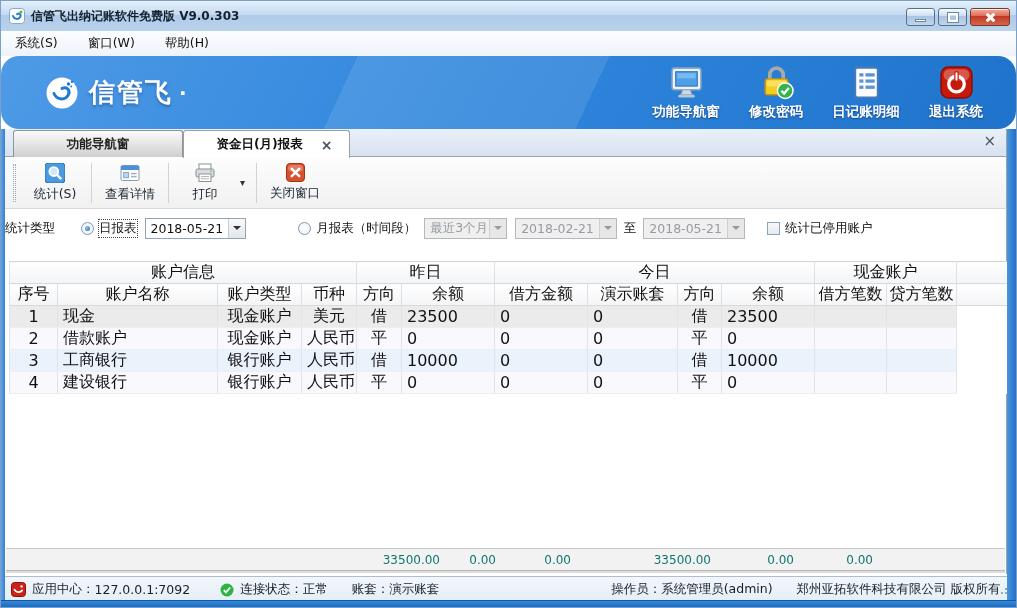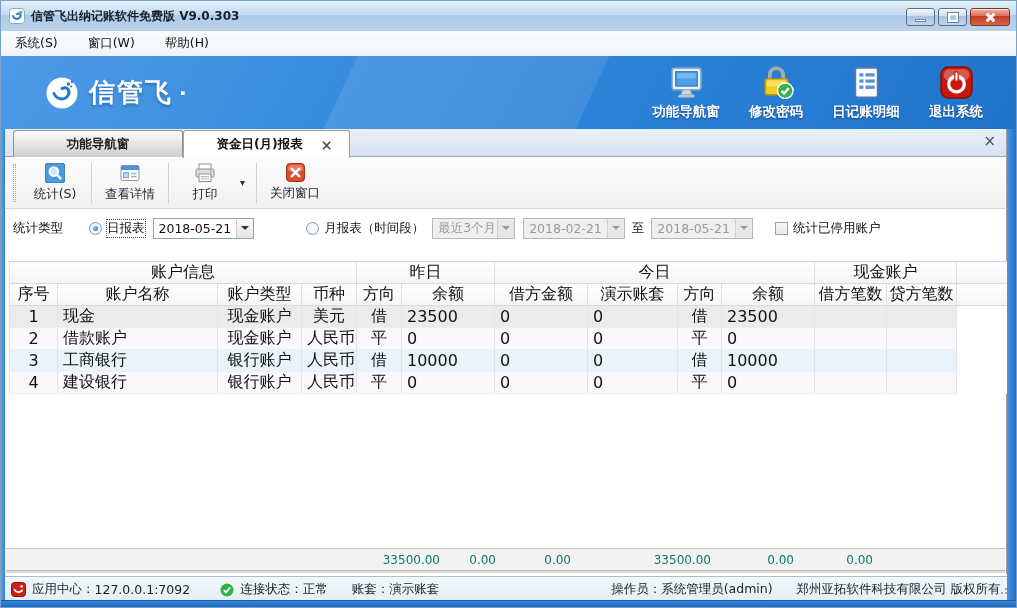--- a/index.html
+++ b/index.html
@@ -30,21 +30,21 @@
 
   
   .menubar { position:absolute; top:30px; height:25px; left:0; right:0;
     background:linear-gradient(#fcfdfe,#eef3f9); display:flex; align-items:center; gap:30px;
     padding-left:14px; font-size:12.5px; }
   .menubar span { cursor:default; }
 
   
   .banner { position:absolute; top:55px; height:73px; left:0; right:0;
     background:linear-gradient(120deg,#4e9ae6 0%,#3187dd 45%,#1f73cb 100%); overflow:hidden;
-    display:flex; align-items:center; }
+    display:flex; align-items:center;border-radius:18px; }
   .banner::before { content:""; position:absolute; inset:0;
     background:linear-gradient(115deg,transparent 34%,rgba(255,255,255,.10) 34%,rgba(255,255,255,.10) 58%,transparent 58%); }
   .brand { display:flex; align-items:center; margin-left:44px; position:relative; }
   .brand svg { width:34px; height:34px; }
   .brand .nm { color:#fff; font-size:26px; font-weight:bold; letter-spacing:2px; margin-left:10px;
     text-shadow:0 2px 3px rgba(0,30,80,.35); }
   .brand .dot { color:#fff; font-size:20px; font-weight:bold; margin:0 6px; }
   .brand .slg { color:#dff000; font-size:17px; font-weight:bold; font-style:italic;
     text-shadow:0 1px 2px rgba(0,30,80,.35); }
   .bactions { margin-left:auto; margin-right:22px; display:flex; gap:14px; position:relative; }
@@ -80,21 +80,21 @@
   .tbtn { display:flex; flex-direction:column; align-items:center; justify-content:center; gap:3px;
     min-width:66px; padding:4px 10px; cursor:pointer; border-radius:2px; }
   .tbtn .tlab { font-size:12.5px; color:#1a2330; white-space:nowrap; }
   .tsep { width:1px; height:40px; background:#d2d2d2; margin:0 3px; }
   .tsplit { display:flex; align-items:center; cursor:pointer; }
   .tsplit .caret { color:#333; font-size:10px; margin:0 8px 0 2px; }
 
   
   .filterbar { position:absolute; top:208px; height:38px; left:4px; right:9px; background:#fff;
     display:flex; align-items:center; border-right:1px solid #9aa4ae; font-size:12.5px; }
-  .flabel { margin-left:8px;font-family:Liberation Serif, serif; }
+  .flabel { margin-left:0;font-family:Liberation Serif, serif; }
   .radio { position:relative; width:13px; height:13px; border-radius:50%; border:1px solid #7d9ab5;
     background:radial-gradient(#ffffff,#e9eff5); cursor:pointer; flex:0 0 auto; }
   .radio.on::after { content:""; position:absolute; inset:3px; border-radius:50%;
     background:radial-gradient(circle at 35% 35%,#8cc6f2,#1f67b5); }
   .rlabel { margin-left:5px; cursor:pointer; }
   .rlabel.focus { outline:1px dotted #444; }
   .combo { display:inline-flex; align-items:center; height:21px; border:1px solid #92a3b4; background:#fff;
     margin-left:8px; cursor:pointer; }
   .combo .val { padding:0 5px; white-space:nowrap; }
   .combo .arrow { width:17px; align-self:stretch; border-left:1px solid #c4ccd4;

